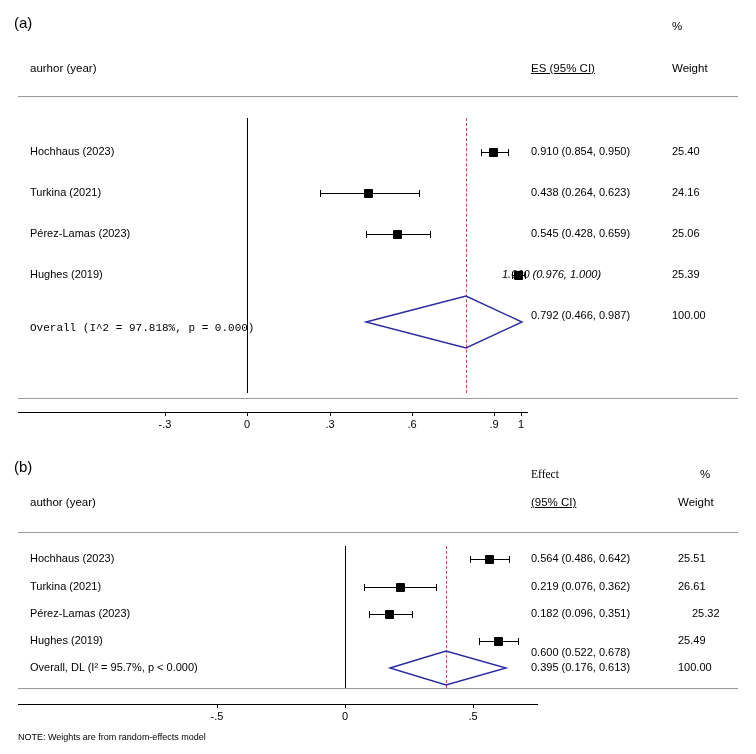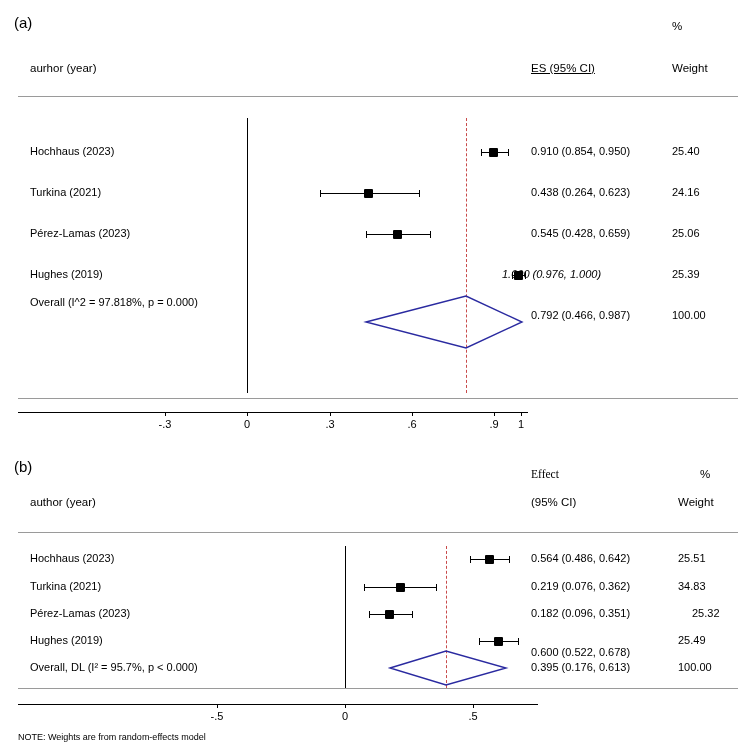--- a/index.html
+++ b/index.html
@@ -159,21 +159,21 @@
   <div class="wt-label" style="left:672px; top:227px;">25.06</div>
 
   <div class="study-label" style="left:30px; top:268px;">Hughes (2019)</div>
   <div class="ci-line" style="left:512px; top:275px; width:13px;"></div>
   <div class="ci-cap" style="left:512px; top:272px; height:7px;"></div>
   <div class="ci-cap" style="left:525px; top:272px; height:7px;"></div>
   <div class="box" style="left:514px; top:271px; width:9px; height:9px;"></div>
   <div class="es-label" style="left:502px; top:268px;font-style:italic;">1.000 (0.976, 1.000)</div>
   <div class="wt-label" style="left:672px; top:268px;">25.39</div>
 
-  <div class="study-label" style="left:30px; top:296px;">Overall  (I^2 = 97.818%, p = 0.000)</div>
+  <div class="study-label" style="left:30px; top:322px;font-family:Liberation Mono, monospace;">Overall  (I^2 = 97.818%, p = 0.000)</div>
   <svg class="diamond" style="left:364px; top:294px;" width="160" height="56">
     <polygon points="2,28 102,2 158,28 102,54" fill="none" stroke="#2a2aa0" stroke-width="1.4"></polygon>
   </svg>
   <div class="es-label" style="left:531px; top:309px;">0.792 (0.466, 0.987)</div>
   <div class="wt-label" style="left:672px; top:309px;">100.00</div>
 
   <div class="axis" style="left:18px; top:412px; width:510px;"></div>
   <div class="tick" style="left:165px; top:412px;"></div>
   <div class="tick" style="left:247px; top:412px;"></div>
   <div class="tick" style="left:330px; top:412px;"></div>
@@ -189,21 +189,21 @@
   <div class="tick-label" style="left:501px; top:418px; width:40px;">1</div>
 </div>
 
 <div class="panel" id="panel-b">
 
   <div class="panel-label" style="left:14px; top:18px;">(b)</div>
 
   <div class="hdr" style="left:531px; top:28px;font-family:Liberation Serif, serif;">Effect</div>
   <div class="hdr" style="left:700px; top:28px;">%</div>
   <div class="hdr" style="left:30px; top:56px;">author (year)</div>
-  <div class="hdr" style="left:531px; top:56px;">(95% CI)</div>
+  <div class="hdr" style="left:531px; top:56px;text-decoration:underline;">(95% CI)</div>
   <div class="hdr" style="left:678px; top:56px;">Weight</div>
 
   <div class="rule" style="left:18px; top:92px; width:720px;"></div>
   <div class="rule" style="left:18px; top:248px; width:720px;"></div>
 
   <div class="vline" style="left:345px; top:106px; height:142px;"></div>
 
   <div class="dashline" style="left:446px; top:106px; height:142px;"></div>
 
   <div class="study-label" style="left:30px; top:112px;">Hochhaus (2023)</div>
@@ -213,21 +213,21 @@
   <div class="box" style="left:485px; top:115px; width:9px; height:9px;"></div>
   <div class="es-label" style="left:531px; top:112px;">0.564 (0.486, 0.642)</div>
   <div class="wt-label" style="left:678px; top:112px;">25.51</div>
 
   <div class="study-label" style="left:30px; top:140px;">Turkina (2021)</div>
   <div class="ci-line" style="left:364px; top:147px; width:72px;"></div>
   <div class="ci-cap" style="left:364px; top:144px; height:7px;"></div>
   <div class="ci-cap" style="left:436px; top:144px; height:7px;"></div>
   <div class="box" style="left:396px; top:143px; width:9px; height:9px;"></div>
   <div class="es-label" style="left:531px; top:140px;">0.219 (0.076, 0.362)</div>
-  <div class="wt-label" style="left:678px; top:140px;">34.83</div>
+  <div class="wt-label" style="left:678px; top:140px;">26.61</div>
 
   <div class="study-label" style="left:30px; top:167px;">Pérez-Lamas (2023)</div>
   <div class="ci-line" style="left:369px; top:174px; width:43px;"></div>
   <div class="ci-cap" style="left:369px; top:171px; height:7px;"></div>
   <div class="ci-cap" style="left:412px; top:171px; height:7px;"></div>
   <div class="box" style="left:385px; top:170px; width:9px; height:9px;"></div>
   <div class="es-label" style="left:531px; top:167px;">0.182 (0.096, 0.351)</div>
   <div class="wt-label" style="left:678px; top:167px;margin-left:14px;">25.32</div>
 
   <div class="study-label" style="left:30px; top:194px;">Hughes (2019)</div>

